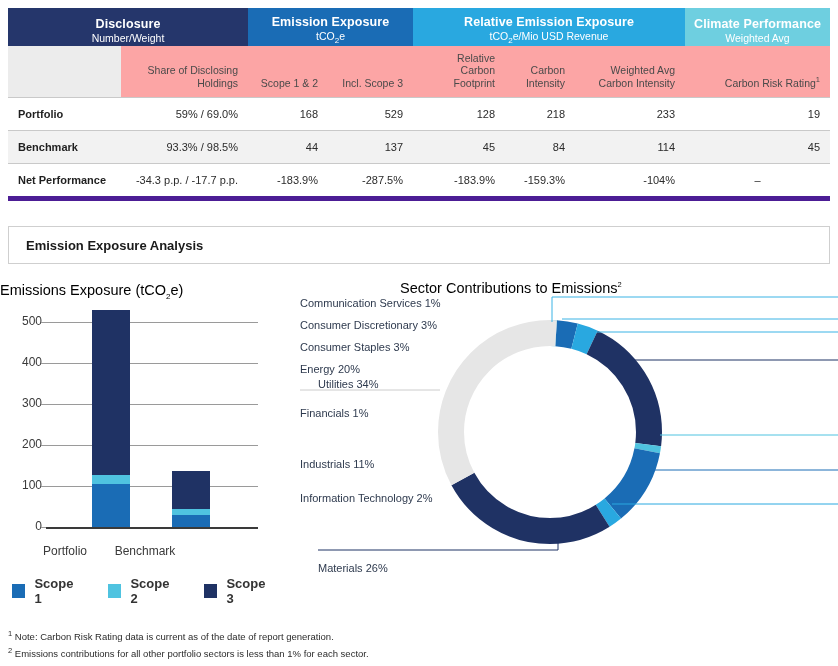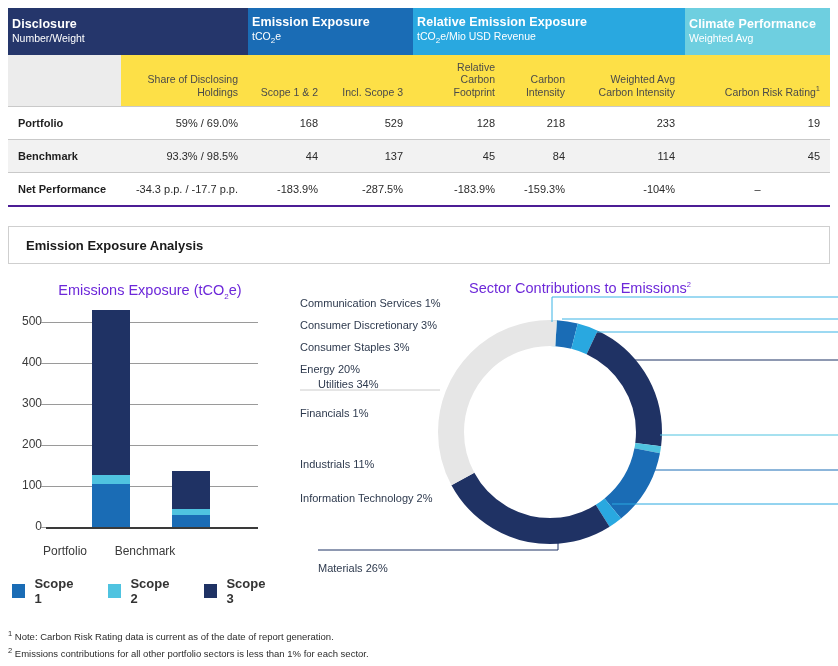--- a/index.html
+++ b/index.html
@@ -10,58 +10,57 @@
     font-family: "Liberation Sans", sans-serif;
     color: #333;
     overflow: hidden;
     position: relative;
   }
 
   
   .table-wrap { position:absolute; left:8px; top:8px; width:822px; }
   table.metrics { border-collapse: collapse; width:100%; table-layout: fixed; }
 
-  .hdr td { color:#fff; vertical-align:middle; padding:7px 4px 9px; }
+  .hdr td { color:#fff; text-align:center; vertical-align:middle; padding:7px 4px 0; }
   .hdr .h-title { font-size:12.5px; font-weight:bold; line-height:1.15; letter-spacing:.1px;}
   .hdr .h-sub { font-size:10.5px; font-weight:normal; line-height:1.2; margin-top:1px; }
 
   .subhdr td {
-    background:#fde047; color:#4a4a4a; font-size:10.5px;
+    background:#fca5a5; color:#4a4a4a; font-size:10.5px;
     text-align:right; vertical-align:bottom; padding:6px 10px 8px;
     line-height:1.18; font-weight:normal;
   }
   .subhdr td.lbl { background:#ececec; }
 
   tr.data td {
     font-size:11px; color:#2b2b2b; text-align:right;
     padding:10px 10px; border-bottom:1px solid #c9c9c9;
     background:#fff;
   }
   tr.data td.rowlabel { text-align:left; font-weight:bold; font-size:11px; color:#1f1f1f; padding-left:10px;}
   tr.data.alt td { background:#f2f2f2; }
   tr.data.first td { border-top:1px solid #c9c9c9; }
-  tr.data.last td { border-bottom:2px solid #4c1d95; }
+  tr.data.last td { border-bottom:5px solid #4c1d95; }
 
   sup { font-size:7.5px; vertical-align:super; }
   .sub2 { font-size:8px; vertical-align:sub; }
 
   
   .panel {
     position:absolute; left:8px; top:226px; width:822px; height:38px;
     border:1px solid #cfcfcf; background:#fff;
     display:flex; align-items:center; padding-left:17px;
   }
   .panel-title { font-size:13px; font-weight:bold; color:#1a1a1a; }
 
   
   .charts { position:absolute; left:0; top:272px; width:838px; height:340px; }
 
   .chart-title {
-    font-size:14.5px; color:#6d28d9; font-weight:normal;
-    text-align:center;
+    font-size:14.5px; color:#000000; font-weight:normal;
   }
 
   
   .barchart { position:absolute; left:0px; top:0px; width:300px; height:330px; }
   .bar-title { position:absolute; left:0; top:10px; width:300px; }
   .bar-plot { position:absolute; left:46px; top:50px; width:212px; height:215px; }
   .gridline { position:absolute; left:0; width:212px; height:1px; background:#9a9a9a; }
   .axisline { position:absolute; left:0; width:212px; height:1.5px; background:#3a3a3a; }
   .ytick {
     position:absolute; right:258px; font-size:12px; color:#3a3a3a; text-align:right;

